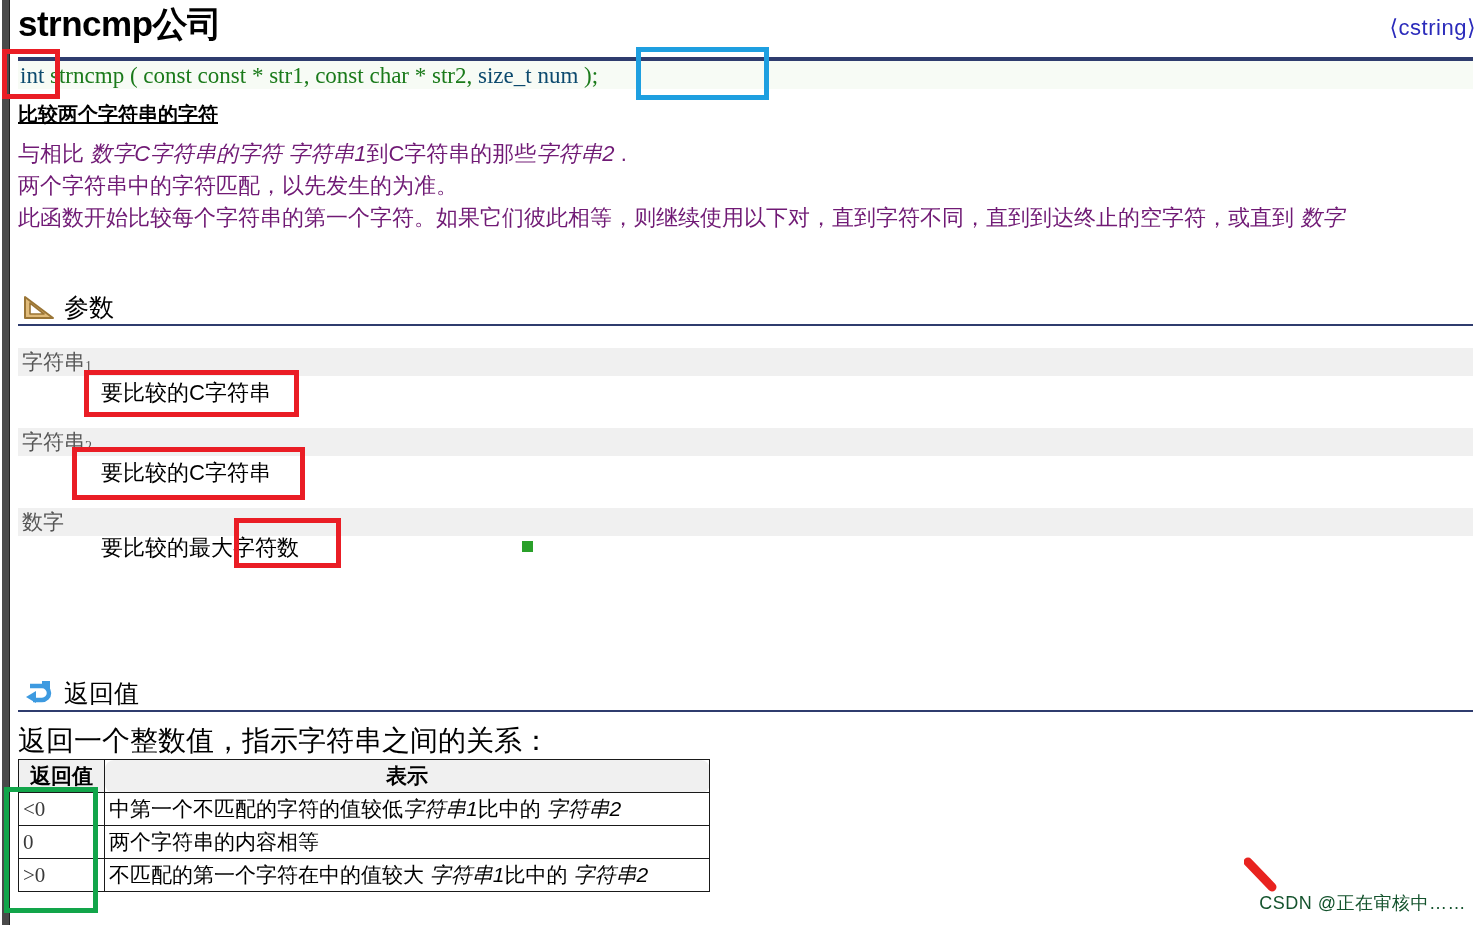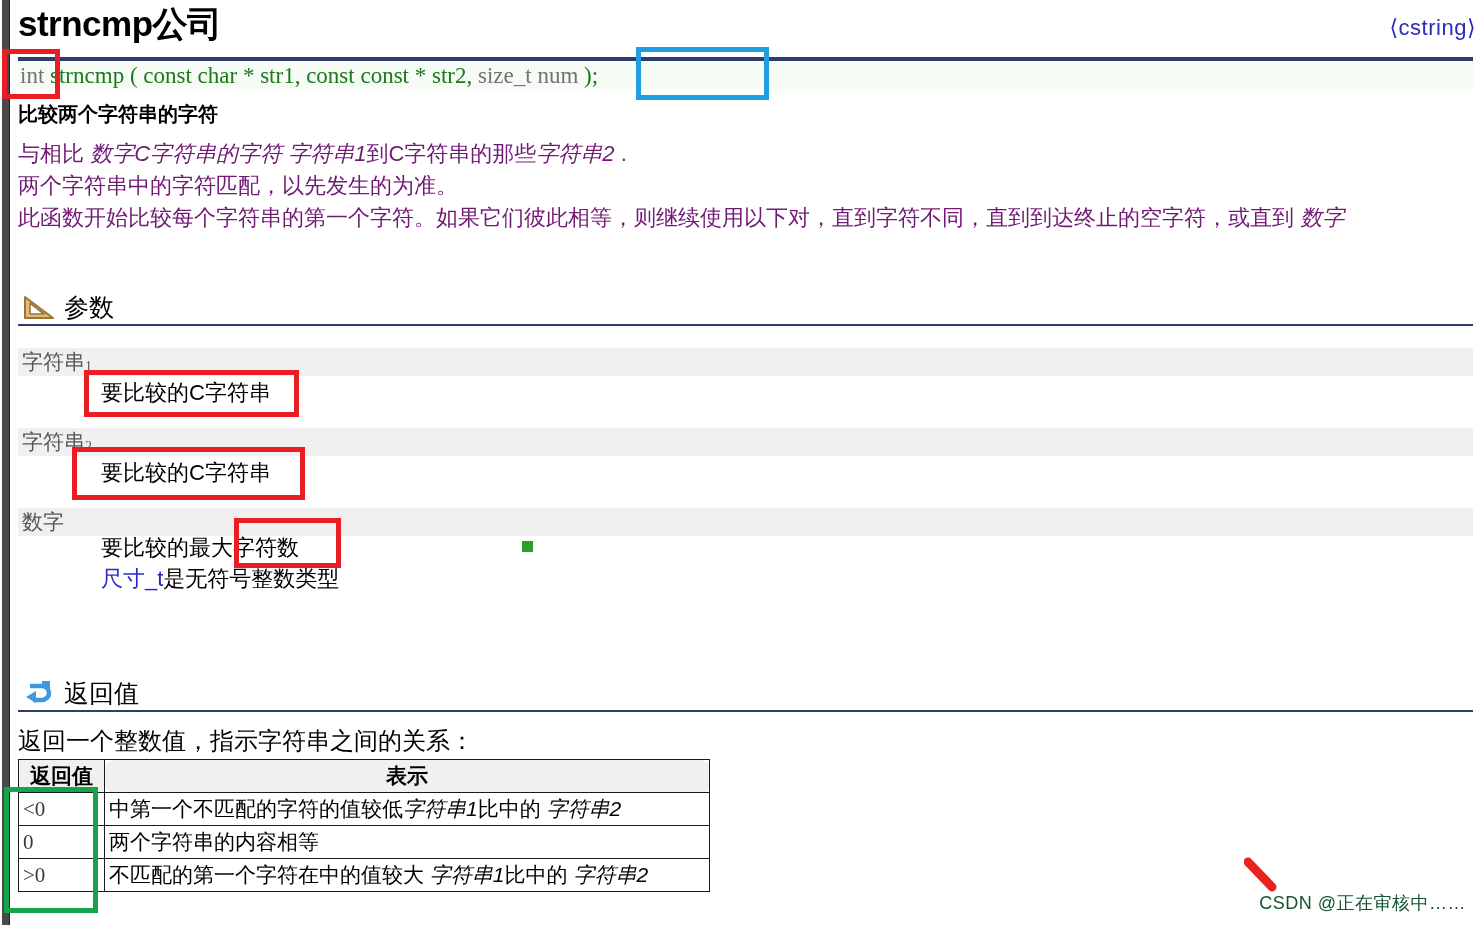--- a/index.html
+++ b/index.html
@@ -75,33 +75,34 @@
     background: #f7fbf5;
     border-top: 4px solid #2f3c6e;
     box-sizing: border-box;
     font-family: "Liberation Serif", "DejaVu Serif", serif;
     font-size: 23px;
     line-height: 30px;
     white-space: nowrap;
     color: #1a7a1a;
     padding-left: 2px;
   }
-  #prototype .ptype { color: #737373; }
+  #prototype .ptype { color: #0c4a6e; }
   #prototype .pname { color: #1a7a1a; }
   #prototype .ppunc { color: #1a7a1a; }
 
   
   #desc-title {
     position: absolute;
     left: 7px;
     top: 101px;
     font-size: 20px;
     font-weight: bold;
     line-height: 26px;
     white-space: nowrap;
+    text-decoration: underline;
   }
   #desc-lines {
     position: absolute;
     left: 7px;
     top: 138px;
     width: 1458px;
     font-size: 22px;
     line-height: 32px;
     color: #701a75;
   }
@@ -184,21 +185,21 @@
     width: 11px;
     height: 11px;
     background: #2aa02a;
   }
 
   
   #ret-intro {
     position: absolute;
     left: 7px;
     top: 726px;
-    font-size: 24px;
+    font-size: 28px;
     line-height: 30px;
     white-space: nowrap;
   }
   #ret-table {
     position: absolute;
     left: 7px;
     top: 759px;
     width: 692px;
     border-collapse: collapse;
     table-layout: fixed;
@@ -269,21 +270,21 @@
 
 <div id="left-gutter"></div>
 
 <div id="page">
 
   <div id="header-row">
     <div id="page-title">strncmp公司</div>
     <div id="header-include">⟨cstring⟩</div>
   </div>
 
-  <div id="prototype"><span class="ptype">int</span> <span class="pname">strncmp ( const char * str1, const const * str2, </span><span class="ptype">size_t num</span><span class="ppunc"> );</span></div>
+  <div id="prototype"><span class="ptype">int</span> <span class="pname">strncmp ( const const * str1, const char * str2, </span><span class="ptype">size_t num</span><span class="ppunc"> );</span></div>
 
   <div id="desc-title">比较两个字符串的字符</div>
 
   <div id="desc-lines">
     <div class="ln"><span>与相比 </span><span class="em">数字C字符串的字符 </span><span class="em">字符串1</span><span>到C字符串的那些</span><span class="em">字符串2</span><span> .</span></div>
     <div class="ln">两个字符串中的字符匹配，以先发生的为准。</div>
     <div class="ln"><span>此函数开始比较每个字符串的第一个字符。如果它们彼此相等，则继续使用以下对，直到字符不同，直到到达终止的空字符，或直到 </span><span class="em">数字</span></div>
   </div>
 
   <div class="section-head" id="sec-params">
@@ -297,21 +298,20 @@
   </div>
 
   <div class="param-name" id="pn-1"><span>字符串</span><sub>1</sub></div>
   <div class="param-desc" id="pd-1">要比较的C字符串</div>
 
   <div class="param-name" id="pn-2"><span>字符串</span><sub>2</sub></div>
   <div class="param-desc" id="pd-2">要比较的C字符串</div>
 
   <div class="param-name" id="pn-3"><span>数字</span><sub></sub></div>
   <div class="param-desc" id="pd-3">要比较的最大字符数</div>
-  <div class="param-desc" id="pd-3b"><span class="lnk">尺寸_t</span><span>是无符号整数类型</span></div>
 
   <div id="green-dot"></div>
 
   <div class="section-head" id="sec-return">
     <span class="sh-icon arrow-icon">
       <svg width="34" height="28" viewBox="0 0 34 28">
         <path d="M8 7 H20 a7 7 0 0 1 0 14 H11" fill="none" stroke="#3d9ae0" stroke-width="4.5" stroke-linecap="butt"></path>
         <polygon points="14,12 14,24 4,18" fill="#3d9ae0"></polygon>
         <path d="M20 4 L26 4 L26 10" fill="none" stroke="#3d9ae0" stroke-width="4"></path>
       </svg>

